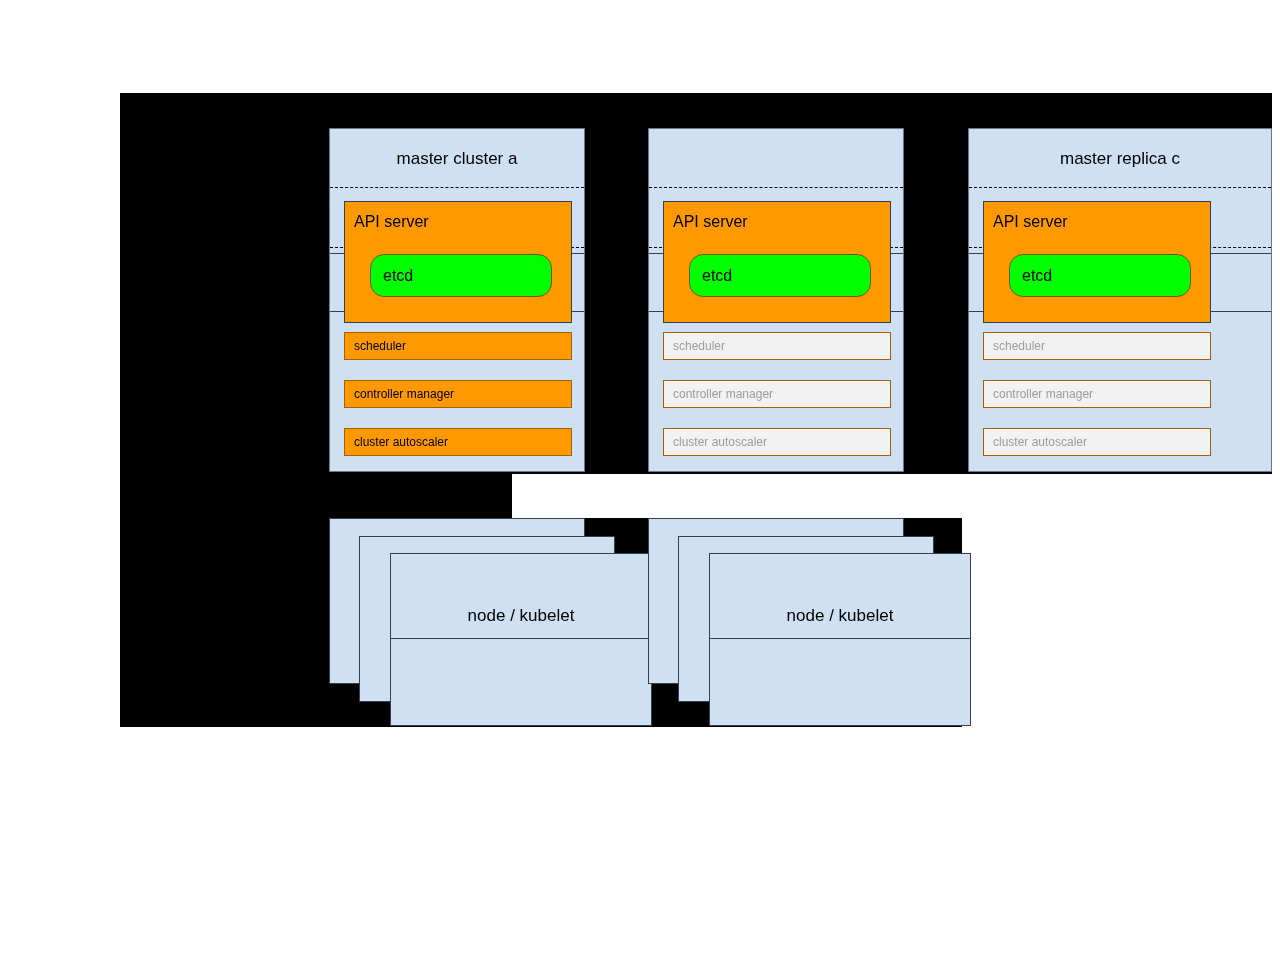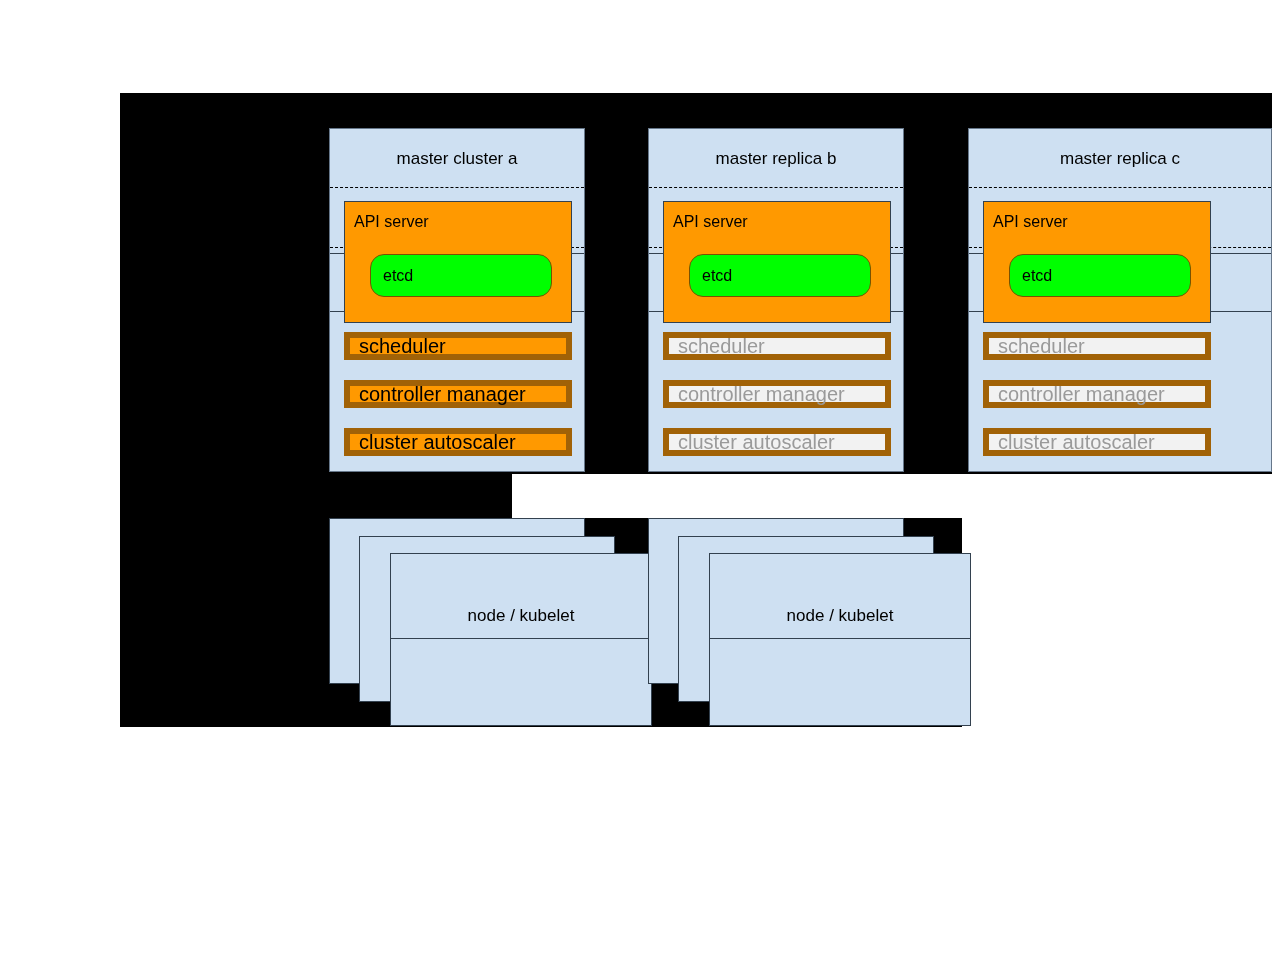--- a/index.html
+++ b/index.html
@@ -61,22 +61,22 @@
     left: 0;
     right: 0;
     height: 0;
     border-top: 1px solid #33414f;
   }
 
   
   .chip {
     position: absolute;
     box-sizing: border-box;
-    border: 6px solid #a16207;
-    font-size: 20px;
+    border: 1px solid #a16207;
+    font-size: 12px;
     line-height: 1;
     display: flex;
     align-items: center;
     padding-left: 9px;
   }
   .chip.active {
     background: #ff9900;
     color: #000000;
   }
   .chip.inactive {
@@ -158,21 +158,20 @@
       <div class="apiblock-label">API server</div>
       <div class="etcd" style="left:25px; top:52px; width:182px; height:43px;">etcd</div>
     </div>
 
     <div class="chip active" style="left:14px; top:203px; width:228px; height:28px;">scheduler</div>
     <div class="chip active" style="left:14px; top:251px; width:228px; height:28px;">controller manager</div>
     <div class="chip active" style="left:14px; top:299px; width:228px; height:28px;">cluster autoscaler</div>
   </div>
 
   <div class="replica" style="left:648px; top:128px; width:256px; height:344px;">
-    <div class="replica-title">master replica b</div>
 
     <div class="dash-line" style="top:58px;"></div>
     <div class="dash-line" style="top:118px;"></div>
     <div class="solid-line" style="top:124px;"></div>
     <div class="solid-line" style="top:182px;"></div>
 
     <div class="apiblock" style="left:14px; top:72px; width:228px; height:122px;">
       <div class="apiblock-label">API server</div>
       <div class="etcd" style="left:25px; top:52px; width:182px; height:43px;">etcd</div>
     </div>

